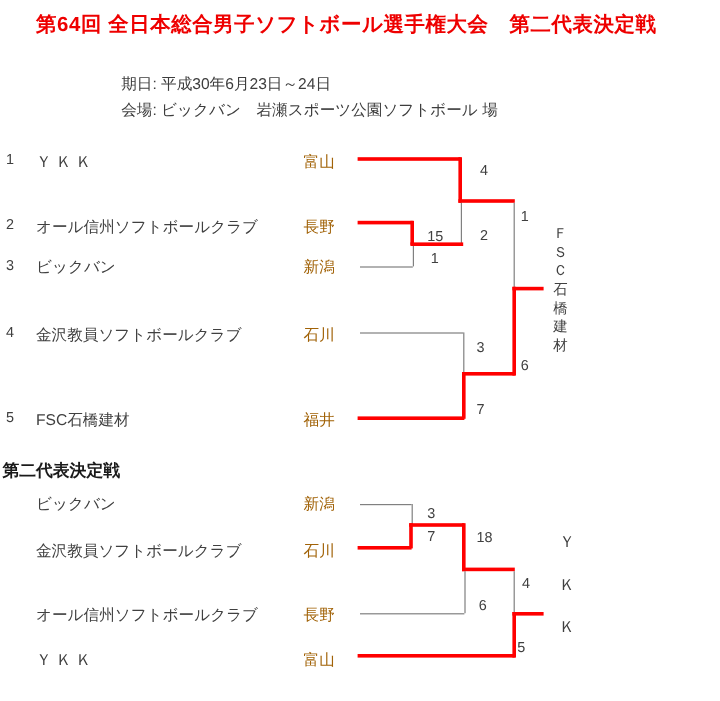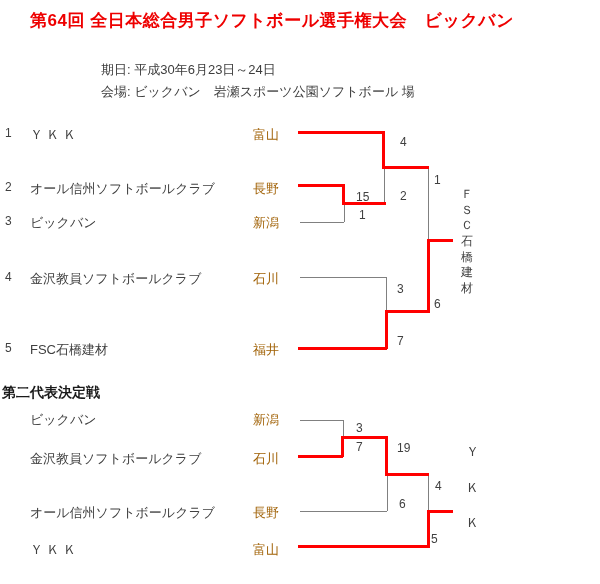--- a/index.html
+++ b/index.html
@@ -21,21 +21,21 @@
   .vl { position:absolute; width:1px; background:#808080; }
   .hl.red { height:3px; background:#ff0000; }
   .vl.red { width:3px; background:#ff0000; }
   .wchar { position:absolute; font-size:12px; color:#404040; }
 </style>
 </head>
 <body>
 
 <div class="stage">
 
-  <div class="title">第64回 全日本総合男子ソフトボール選手権大会　ビックバン</div>
+  <div class="title">第64回 全日本総合男子ソフトボール選手権大会　第二代表決定戦</div>
   <div class="info" style="top:61px;">期日: 平成30年6月23日～24日</div>
   <div class="info" style="top:83px;">会場: ビックバン　岩瀬スポーツ公園ソフトボール 場</div>
 
   <div>
     <span class="seed" style="top:126px;">1</span>
     <span class="name" style="top:126px;">Ｙ Ｋ Ｋ</span>
     <span class="pref" style="top:126px;">富山</span>
   </div>
   <div>
     <span class="seed" style="top:180px;">2</span>
@@ -123,21 +123,21 @@
   <div class="hl red" style="left:385px; top:473px; width:44px;"></div>
   <div class="vl" style="left:387px; top:476px; height:35px;"></div>
   <div class="hl" style="left:300px; top:511px; width:87px;"></div>
   <div class="vl" style="left:428px; top:476px; height:35px;"></div>
   <div class="hl red" style="left:427px; top:510px; width:26px;"></div>
   <div class="vl red" style="left:427px; top:510px; height:38px;"></div>
   <div class="hl red" style="left:298px; top:545px; width:131px;"></div>
 
   <span class="score" style="left:356px; top:421px;">3</span>
   <span class="score" style="left:356px; top:440px;">7</span>
-  <span class="score" style="left:397px; top:441px;">19</span>
+  <span class="score" style="left:397px; top:441px;">18</span>
   <span class="score" style="left:399px; top:497px;">6</span>
   <span class="score" style="left:435px; top:479px;">4</span>
   <span class="score" style="left:431px; top:532px;">5</span>
 
   <div>
     <span class="wchar" style="left:466px; top:443px; font-size:13px;">Ｙ</span>
     <span class="wchar" style="left:466px; top:479px; font-size:13px;">Ｋ</span>
     <span class="wchar" style="left:466px; top:514px; font-size:13px;">Ｋ</span>
   </div>
 

